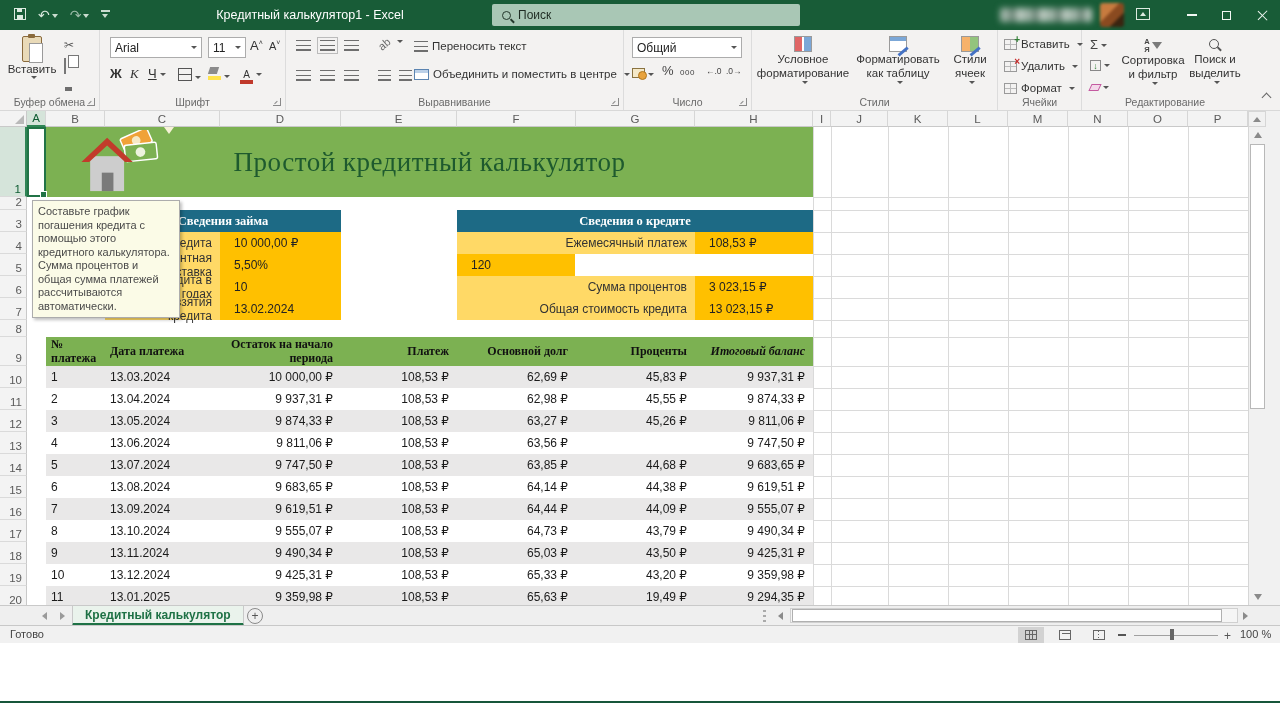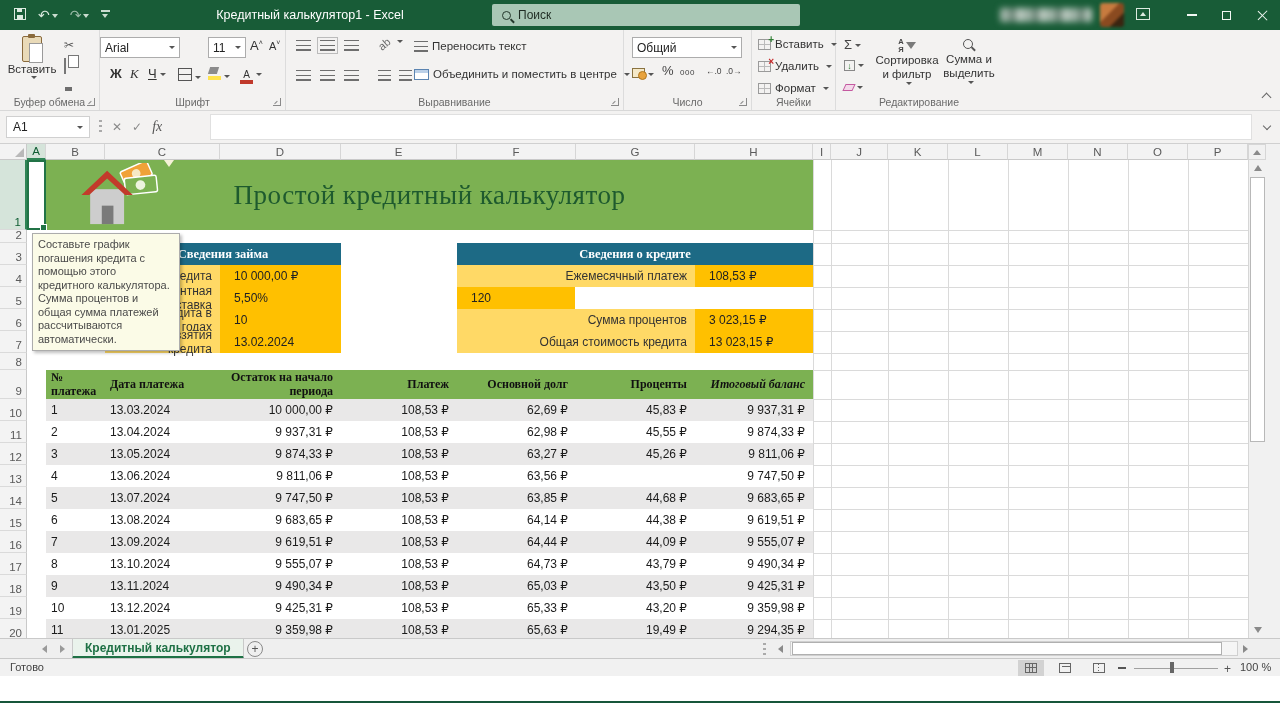--- a/index.html
+++ b/index.html
@@ -214,21 +214,21 @@
           <span class="dd"></span>
       </div>
       <div style="position:absolute;left:64px;top:8px"><span style="font-size:12px;color:#555">✂</span></div>
       <div style="position:absolute;left:64px;top:29px"><span class="ic-copy"></span><span class="dd"></span></div>
       <div style="position:absolute;left:66px;top:48px"><span class="ic-brush"></span></div>
       <div class="glabel">Буфер обмена</div>
       <span class="launcher"></span>
     </div>
 
     <div class="grp" style="width:186px">
-      <div class="combo" style="position:absolute;left:0;top:7px;width:80px">
+      <div class="combo" style="position:absolute;left:10px;top:7px;width:92px">
           <span>Arial</span>
           <span class="dd"></span>
         </div>
       <div class="combo" style="position:absolute;left:108px;top:7px;width:38px">
           <span>11</span>
           <span class="dd"></span>
         </div>
       <div style="position:absolute;left:150px;top:8px;font-size:13px;color:#333">А<sup style="font-size:7px">˄</sup></div>
       <div style="position:absolute;left:169px;top:9px;font-size:11px;color:#333">А<sup style="font-size:7px">˅</sup></div>
       <div style="position:absolute;left:10px;top:36px;font-weight:bold;font-size:13px;color:#333"><span>Ж</span></div>
@@ -278,20 +278,38 @@
         </div>
       <div style="position:absolute;left:8px;top:37px"><span class="ic-money" style="display:inline-block"></span><span class="dd"></span></div>
       <div style="position:absolute;left:38px;top:33px;font-size:13px;color:#444"><span>%</span></div>
       <div style="position:absolute;left:56px;top:38px;font-size:8px;color:#444;letter-spacing:.5px"><span>000</span></div>
       <div style="position:absolute;left:82px;top:36px;font-size:8.5px;color:#444">←.0</div>
       <div style="position:absolute;left:102px;top:36px;font-size:8.5px;color:#444">.0→</div>
       <div class="glabel">Число</div>
       <span class="launcher"></span>
     </div>
 
+    <div class="grp" style="width:246px">
+      <div class="bigbtn" style="position:absolute;left:4px;top:6px;width:94px">
+        <span class="cf-ic" style="position:relative"></span>
+        <span>Условное форматирование</span>
+          <span class="dd"></span>
+      </div>
+      <div class="bigbtn" style="position:absolute;left:100px;top:6px;width:92px">
+        <span class="ft-ic"></span>
+        <span>Форматировать как таблицу</span>
+          <span class="dd"></span>
+      </div>
+      <div class="bigbtn" style="position:absolute;left:192px;top:6px;width:52px">
+        <span class="cs-ic"></span>
+        <span>Стили ячеек</span>
+          <span class="dd"></span>
+      </div>
+      <div class="glabel">Стили</div>
+    </div>
 
     <div class="grp" style="width:84px">
       <div class="sm" style="position:absolute;left:6px;top:8px">
           <span class="mini-ic g"></span>
           <span>Вставить</span>
           <span class="dd"></span>
         </div>
       <div class="sm" style="position:absolute;left:6px;top:30px">
           <span class="mini-ic r"></span>
           <span>Удалить</span>
@@ -317,46 +335,28 @@
             </span>
             <span class="funnel"></span>
           </span>
         <span>Сортировка и фильтр</span>
           <span class="dd"></span>
       </div>
       <div class="bigbtn" style="position:absolute;left:104px;top:8px;width:58px">
         <span style="display:inline-block;width:14px;height:14px;position:relative">
             <span class="ic-mag dark" style="position:absolute;left:1px;top:1px;width:10px;height:10px"></span>
           </span>
-        <span>Сумма и выделить</span>
+        <span>Поиск и выделить</span>
           <span class="dd"></span>
       </div>
       <div class="glabel">Редактирование</div>
     </div>
     <div style="position:absolute;right:10px;bottom:6px"><span class="chev-up"></span></div>
   </div>
 
-  <div class="fbar">
-    <div class="namebox">
-        <span>A1</span>
-        <span class="dd"></span>
-      </div>
-    <div class="fdots"></div>
-    <div class="fbtns">
-      <span style="font-size:12px">✕</span>
-      <span style="font-size:12px">✓</span>
-      <span class="fx">fx</span>
-    </div>
-    <div class="ffield">
-        <span></span>
-      </div>
-    <div class="fexp">
-        <span class="chev-dn"></span>
-      </div>
-  </div>
 
   <div class="sheet">
     <div class="corner"></div>
     <div class="colheads" id="colheads">
         <div class="colh sel" style="width: 19px;">A</div>
         <div class="colh" style="width: 59px;">B</div>
         <div class="colh" style="width: 115px;">C</div>
         <div class="colh" style="width: 121px;">D</div>
         <div class="colh" style="width: 116px;">E</div>
         <div class="colh" style="width: 119px;">F</div>

